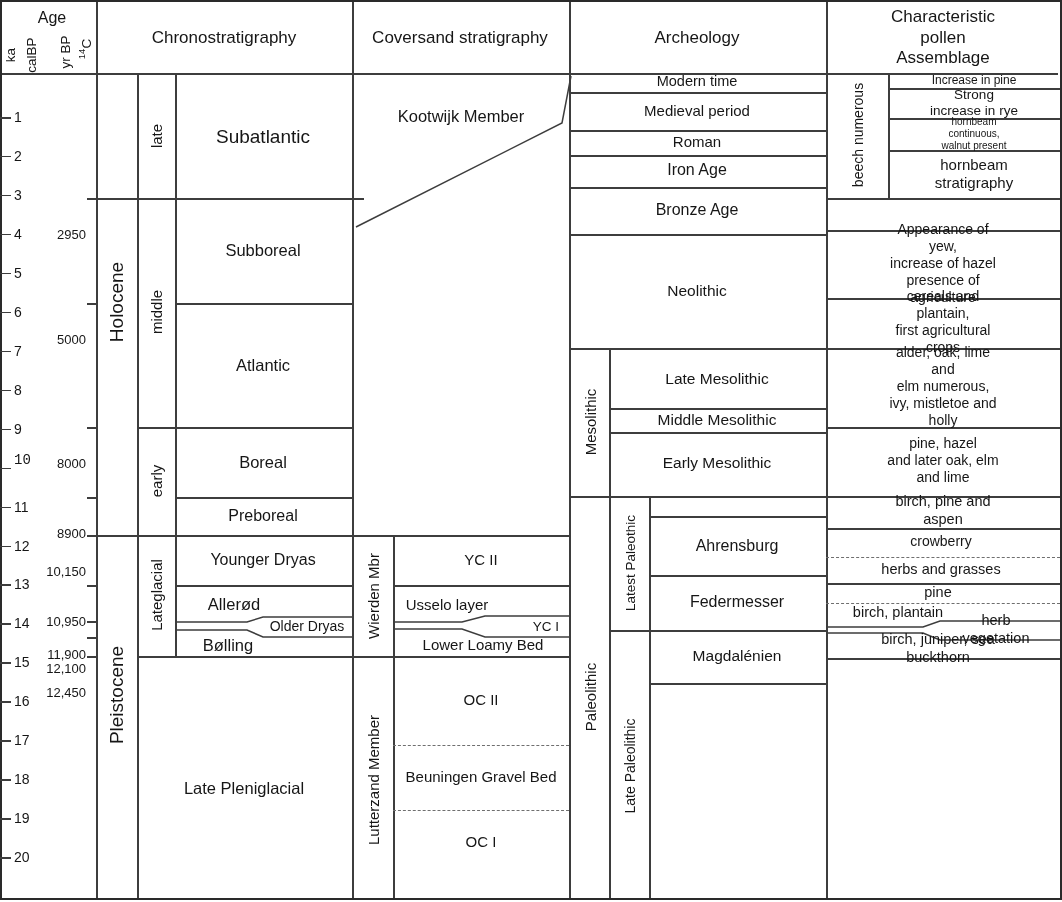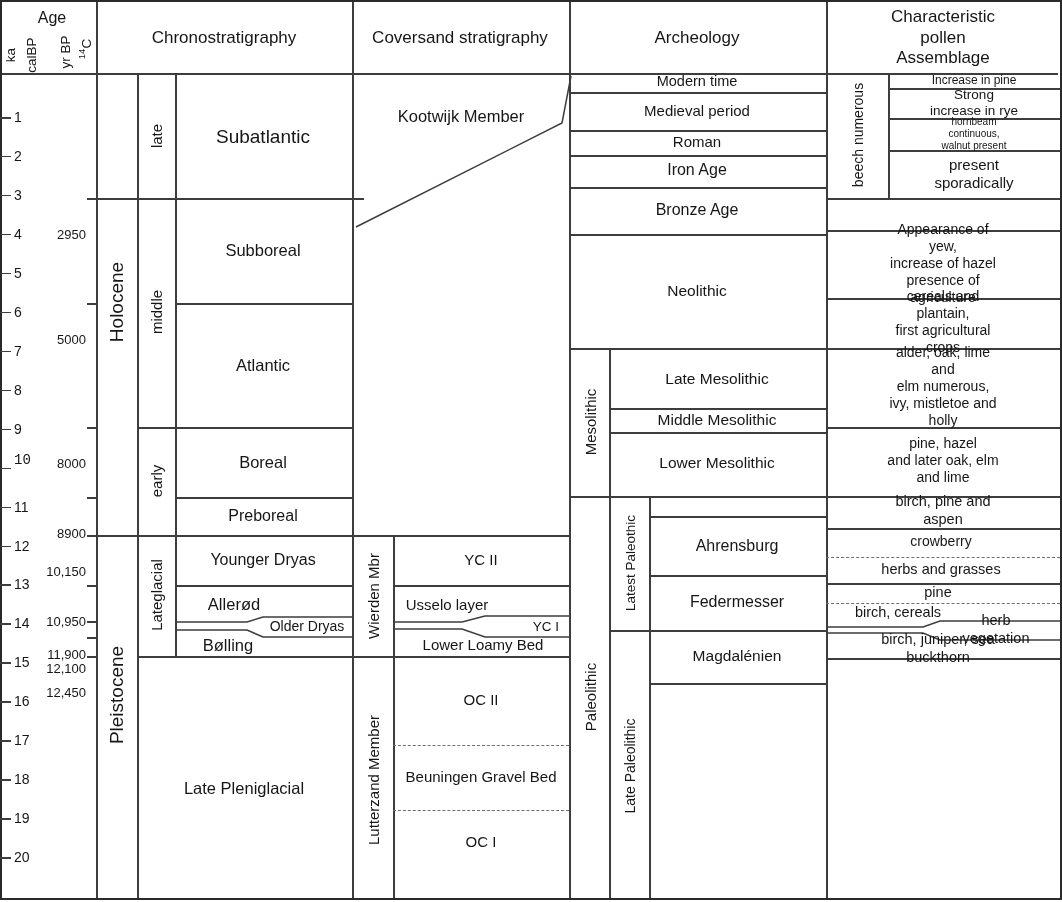--- a/index.html
+++ b/index.html
@@ -153,46 +153,46 @@
   <div class="L" style="left:697px;top:142px;font-size:15px">Roman</div>
   <div class="L" style="left:697px;top:170px;font-size:16px">Iron Age</div>
   <div class="L" style="left:697px;top:210px;font-size:16px">Bronze Age</div>
   <div class="L" style="left:697px;top:291px;font-size:15.5px">Neolithic</div>
   <div class="R" style="left:590px;top:422px;font-size:15px">Mesolithic</div>
   <div class="R" style="left:590px;top:697px;font-size:15px">Paleolithic</div>
   <div class="R" style="left:630px;top:563px;font-size:13.5px">Latest Paleothic</div>
   <div class="R" style="left:630px;top:766px;font-size:14px">Late Paleolithic</div>
   <div class="L" style="left:717px;top:379px;font-size:15.5px">Late Mesolithic</div>
   <div class="L" style="left:717px;top:420px;font-size:15.5px">Middle Mesolithic</div>
-  <div class="L" style="left:717px;top:463px;font-size:15.5px">Lower Mesolithic</div>
+  <div class="L" style="left:717px;top:463px;font-size:15.5px">Early Mesolithic</div>
   <div class="L" style="left:737px;top:546px;font-size:16px">Ahrensburg</div>
   <div class="L" style="left:737px;top:602px;font-size:16px">Federmesser</div>
   <div class="L" style="left:737px;top:656px;font-size:15.5px">Magdalénien</div>
 
   <div class="R" style="left:858px;top:135px;font-size:14px">beech numerous</div>
   <div class="L" style="left:974px;top:80px;font-size:12px">Increase in pine</div>
   <div class="L" style="left:974px;top:103px;font-size:13.5px">Strong increase in rye</div>
   <div class="L" style="left:974px;top:134px;font-size:10px">hornbeam continuous,
 walnut present</div>
-  <div class="L" style="left:974px;top:174px;font-size:15px">present sporadically</div>
+  <div class="L" style="left:974px;top:174px;font-size:15px">hornbeam stratigraphy</div>
   <div class="L" style="left:943px;top:322px;font-size:14px">cereals and plantain,
 first agricultural crops</div>
   <div class="L" style="left:943px;top:264px;font-size:14px">Appearance of  yew,
 increase of hazel
 presence of agriculture</div>
   <div class="L" style="left:943px;top:387px;font-size:14px">alder, oak, lime and
 elm numerous,
 ivy, mistletoe and holly</div>
   <div class="L" style="left:943px;top:461px;font-size:14px">pine, hazel
 and later oak, elm and lime</div>
   <div class="L" style="left:943px;top:511px;font-size:14.5px">birch, pine and aspen</div>
   <div class="L" style="left:941px;top:542px;font-size:14px">crowberry</div>
   <div class="L" style="left:941px;top:570px;font-size:14.5px">herbs and grasses</div>
   <div class="L" style="left:938px;top:593px;font-size:14.5px">pine</div>
-  <div class="L" style="left:898px;top:613px;font-size:14.5px">birch, cereals</div>
+  <div class="L" style="left:898px;top:613px;font-size:14.5px">birch, plantain</div>
   <div class="L" style="left:996px;top:630px;font-size:14.5px">herb vegetation</div>
   <div class="L" style="left:938px;top:649px;font-size:14.5px">birch, juniper, sea buckthorn</div>
 
   <div class="frame"></div>
 <div class="hl" style="left: 0px; top: 117px; width: 11px;"></div>
     <div class="tkl" style="left: 14px; top: 117px;">1</div>
     <div class="hl" style="left: 0px; top: 155.9px; width: 11px;"></div>
     <div class="tkl" style="left: 14px; top: 155.9px;">2</div>
     <div class="hl" style="left: 0px; top: 194.9px; width: 11px;"></div>
     <div class="tkl" style="left: 14px; top: 194.9px;">3</div>

